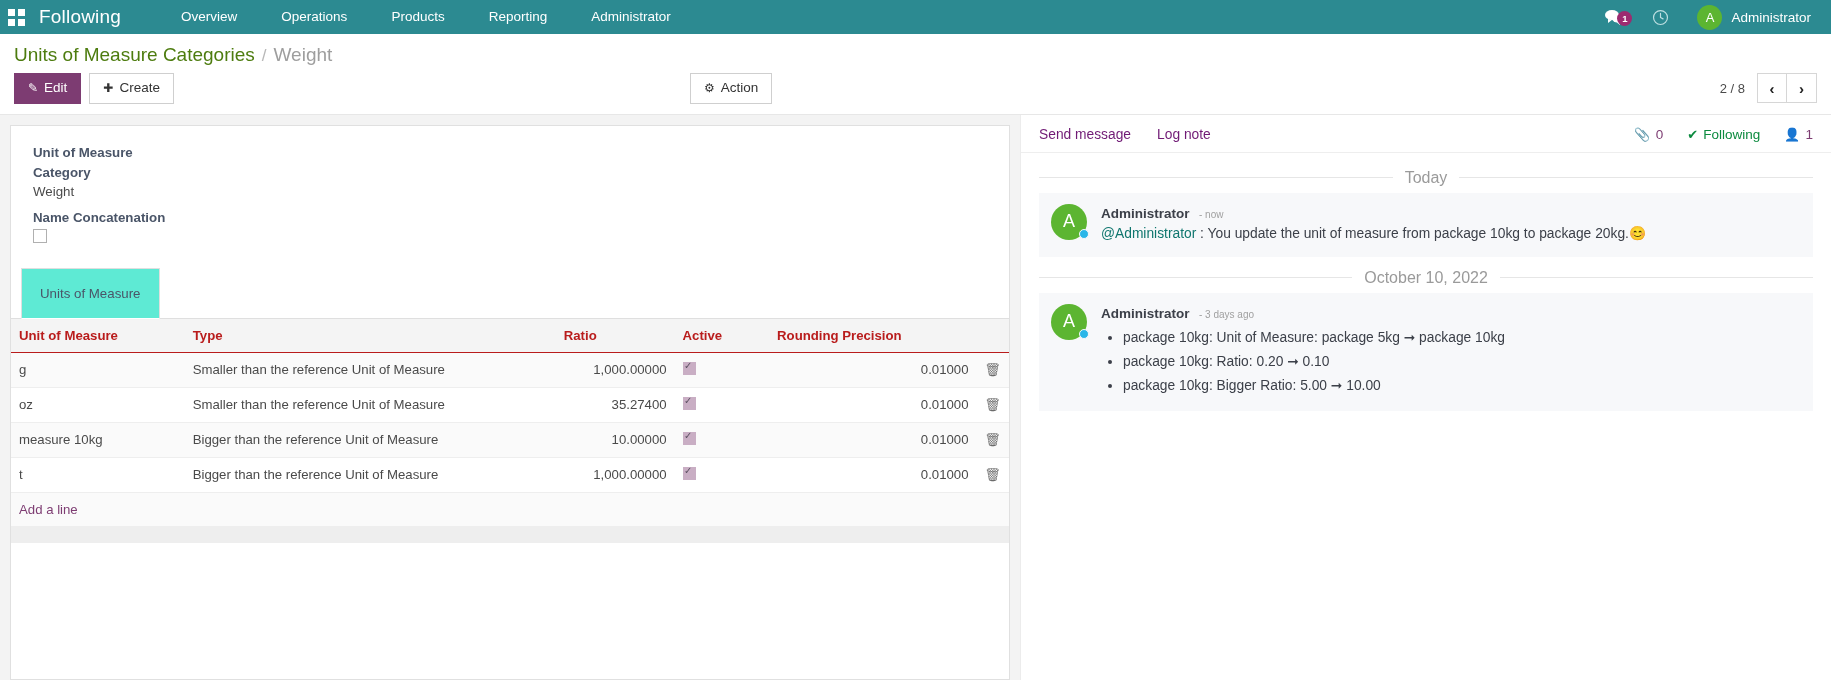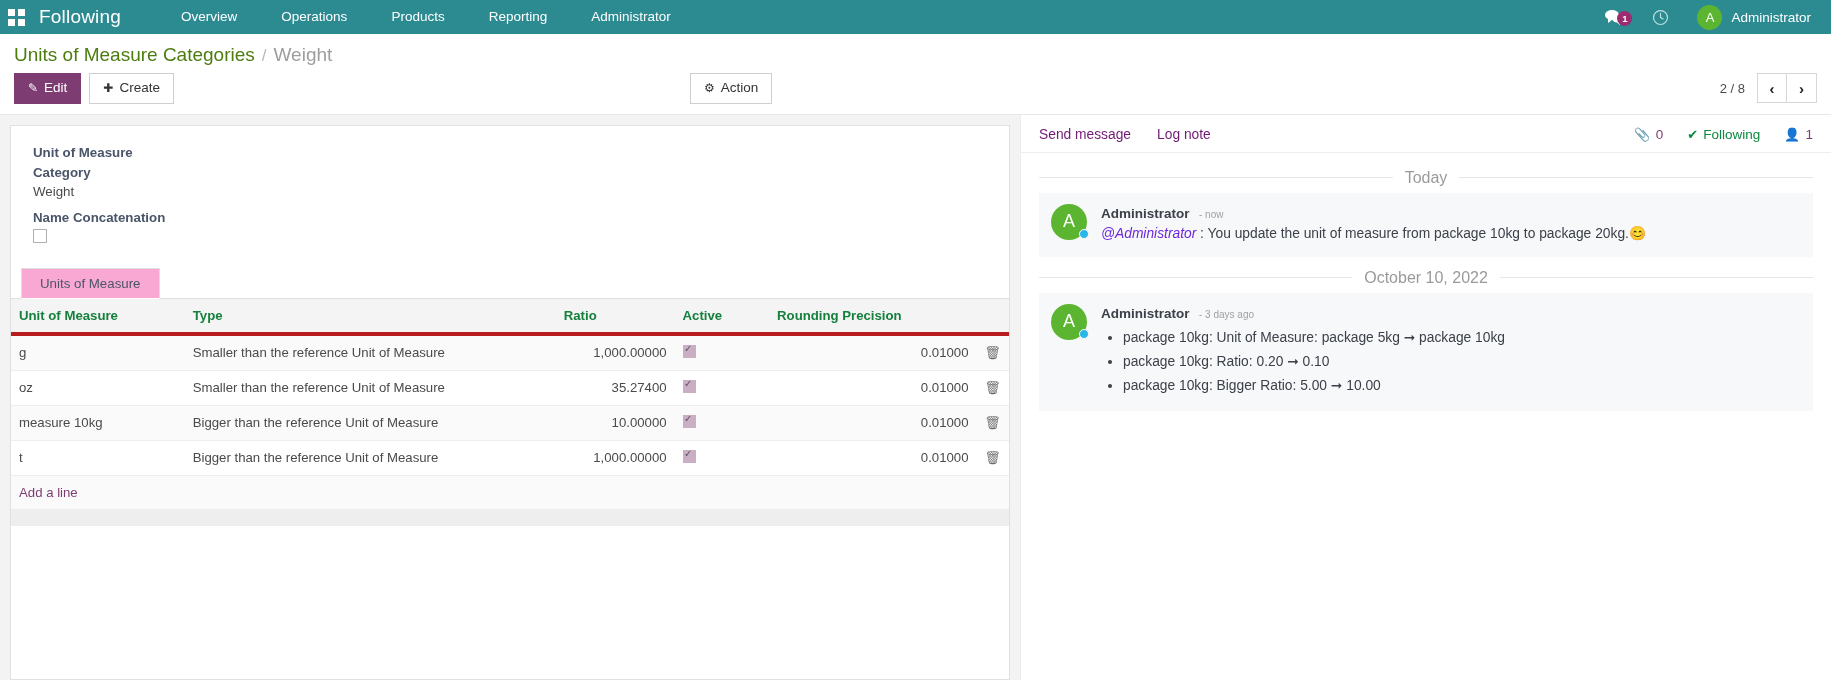--- a/index.html
+++ b/index.html
@@ -192,35 +192,35 @@
 
   
   .notebook { margin-top: 22px; }
   .nb-headers {
     display: flex;
     border-bottom: 1px solid #dfdfdf;
     padding-left: 10px;
   }
   .nb-tab {
     font-size: 13.3px;
-    padding: 7px 18px;
+    padding: 17px 18px;
     border: 1px solid #dfdfdf;
     border-bottom: 1px solid #fff;
-    background: #f9a8d4;
+    background: #5eead4;
     margin-bottom: -1px;
     color: #4a5568;
     cursor: pointer;
   }
 
   
   .o-list { width: 100%; border-collapse: collapse; font-size: 13.2px; }
   .o-list thead th {
     background: #f4f4f4;
-    border-bottom: 4px solid #b91c1c;
-    color: #15803d;
+    border-bottom: 1px solid #b91c1c;
+    color: #b91c1c;
     font-weight: bold;
     text-align: left;
     padding: 9px 8px;
     white-space: nowrap;
   }
   .o-list tbody td {
     border-bottom: 1px solid #eeeeee;
     padding: 9px 8px;
     color: #4a4a4a;
     white-space: nowrap;
@@ -308,21 +308,21 @@
   .msg-avatar .dot {
     position: absolute; right: -2px; bottom: 1px;
     width: 10px; height: 10px; border-radius: 50%;
     background: #29b6e8; border: 1.5px solid #f7f8fa;
   }
   .msg-body { flex: 1; min-width: 0; }
   .msg-head { margin-bottom: 2px; }
   .msg-author { font-size: 13.5px; font-weight: bold; color: #3c4049; }
   .msg-time { font-size: 10px; color: #a0a0a0; margin-left: 5px; }
   .msg-text { font-size: 13.8px; color: #3c4049; line-height: 1.45; }
-  .mention { color: #6d28d9; font-style: italic; }
+  .mention { color: #0f766e; }
   .msg-list { margin: 4px 0 0 22px; }
   .msg-list li { font-size: 13.8px; color: #3c4049; line-height: 1.75; }
 </style>
 </head>
 <body>
 
 <div class="navbar">
   <div class="apps-grid">
     <i></i>
       <i></i>

